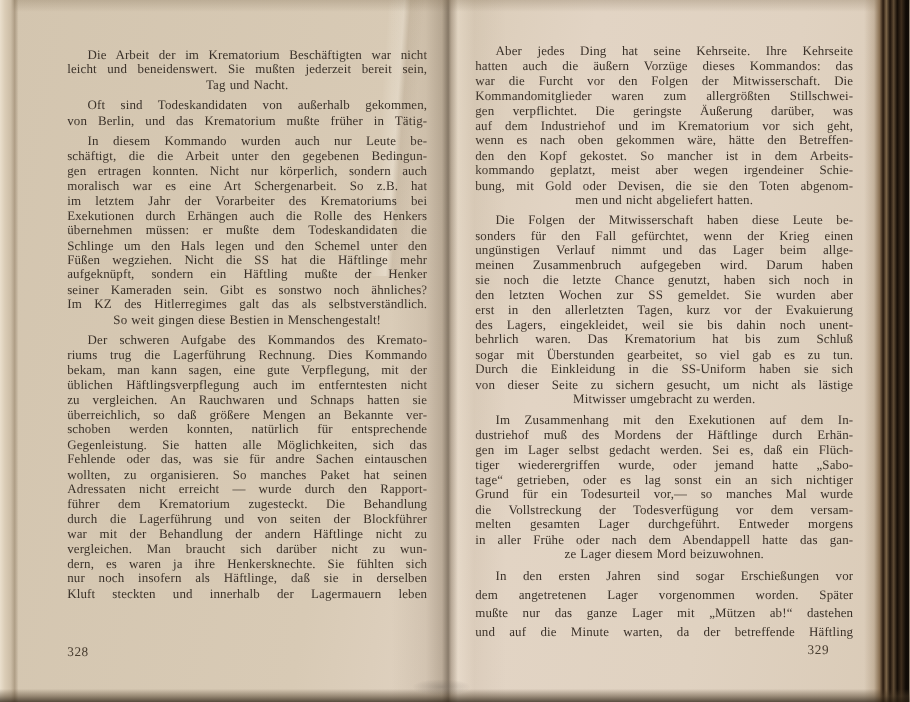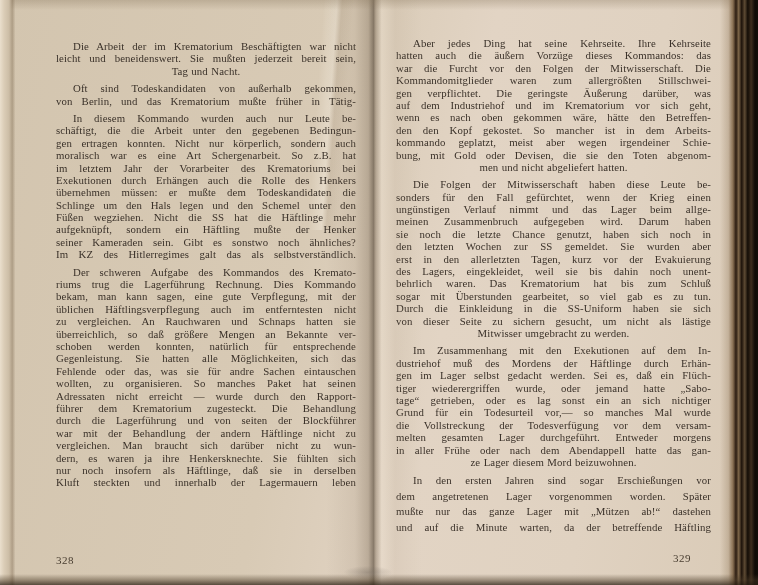--- a/index.html
+++ b/index.html
@@ -86,21 +86,21 @@
     word-spacing: 0.6px;
     white-space: normal;
   }
   .line::after { content: ""; display: inline-block; width: 100%; height: 0; }
   .line.first { text-indent: 17px; }
   .line.last  { text-align: center; }
   .line.last::after { content: none; }
   .para.loose .line { height: 15.6px; line-height: 15.6px; }
 
   .page-number {
-    position: absolute; font-size: 11px; color: #483d30; letter-spacing: 0.5px; margin-top: 16px;
+    position: absolute; font-size: 11px; color: #483d30; letter-spacing: 0.5px;
   }
   .page-number-left  { left: 56px;  top: 538px; }
   .page-number-right { left: 376px; top: 536px; width: 315px; text-align: right; }
 </style>
 </head>
 <body>
 
 <div class="scan">
 
   <div class="crease"></div>
@@ -122,20 +122,21 @@
           <div class="line">gen ertragen konnten. Nicht nur körperlich, sondern auch</div>
           <div class="line">moralisch war es eine Art Schergenarbeit. So z.B. hat</div>
           <div class="line">im letztem Jahr der Vorarbeiter des Krematoriums bei</div>
           <div class="line">Exekutionen durch Erhängen auch die Rolle des Henkers</div>
           <div class="line">übernehmen müssen: er mußte dem Todeskandidaten die</div>
           <div class="line">Schlinge um den Hals legen und den Schemel unter den</div>
           <div class="line">Füßen wegziehen. Nicht die SS hat die Häftlinge mehr</div>
           <div class="line">aufgeknüpft, sondern ein Häftling mußte der Henker</div>
           <div class="line">seiner Kameraden sein. Gibt es sonstwo noch ähnliches?</div>
           <div class="line">Im KZ des Hitlerregimes galt das als selbstverständlich.</div>
+          <div class="line last">So weit gingen diese Bestien in Menschengestalt!</div>
         </div>
         <div class="para">
           <div class="line first">Der schweren Aufgabe des Kommandos des Kremato-</div>
           <div class="line">riums trug die Lagerführung Rechnung. Dies Kommando</div>
           <div class="line">bekam, man kann sagen, eine gute Verpflegung, mit der</div>
           <div class="line">üblichen Häftlingsverpflegung auch im entferntesten nicht</div>
           <div class="line">zu vergleichen. An Rauchwaren und Schnaps hatten sie</div>
           <div class="line">überreichlich, so daß größere Mengen an Bekannte ver-</div>
           <div class="line">schoben werden konnten, natürlich für entsprechende</div>
           <div class="line">Gegenleistung. Sie hatten alle Möglichkeiten, sich das</div>

